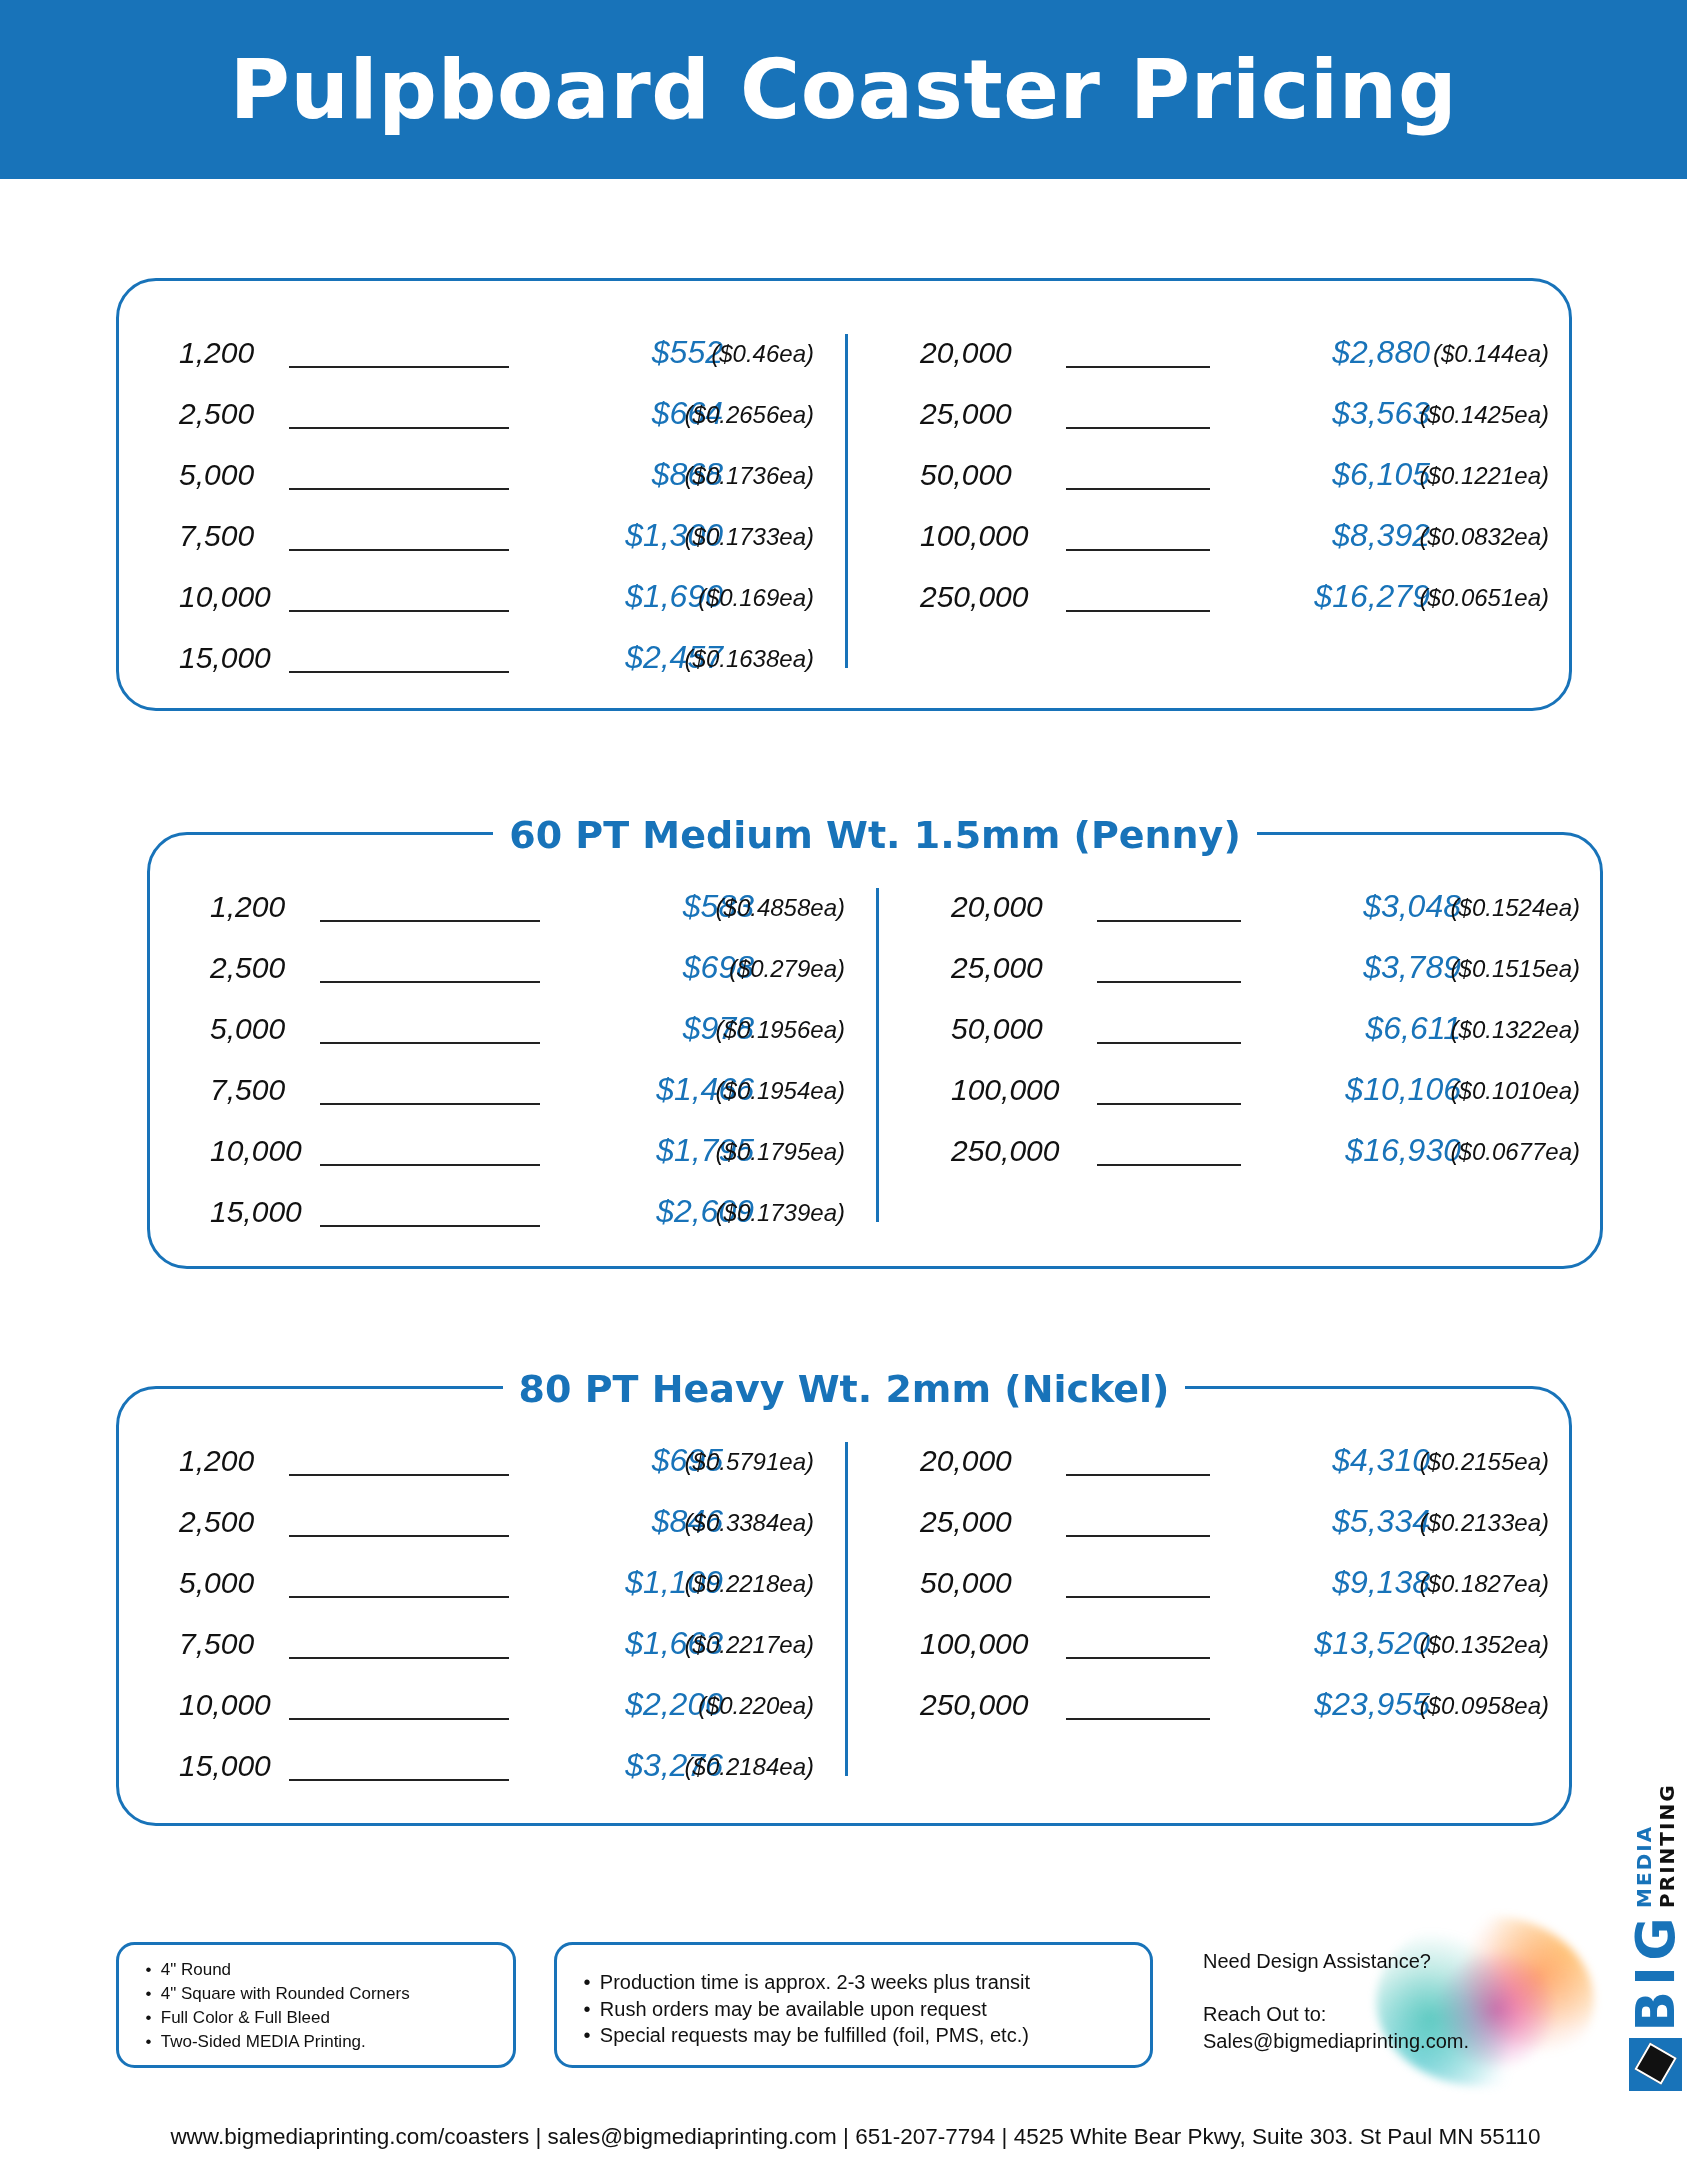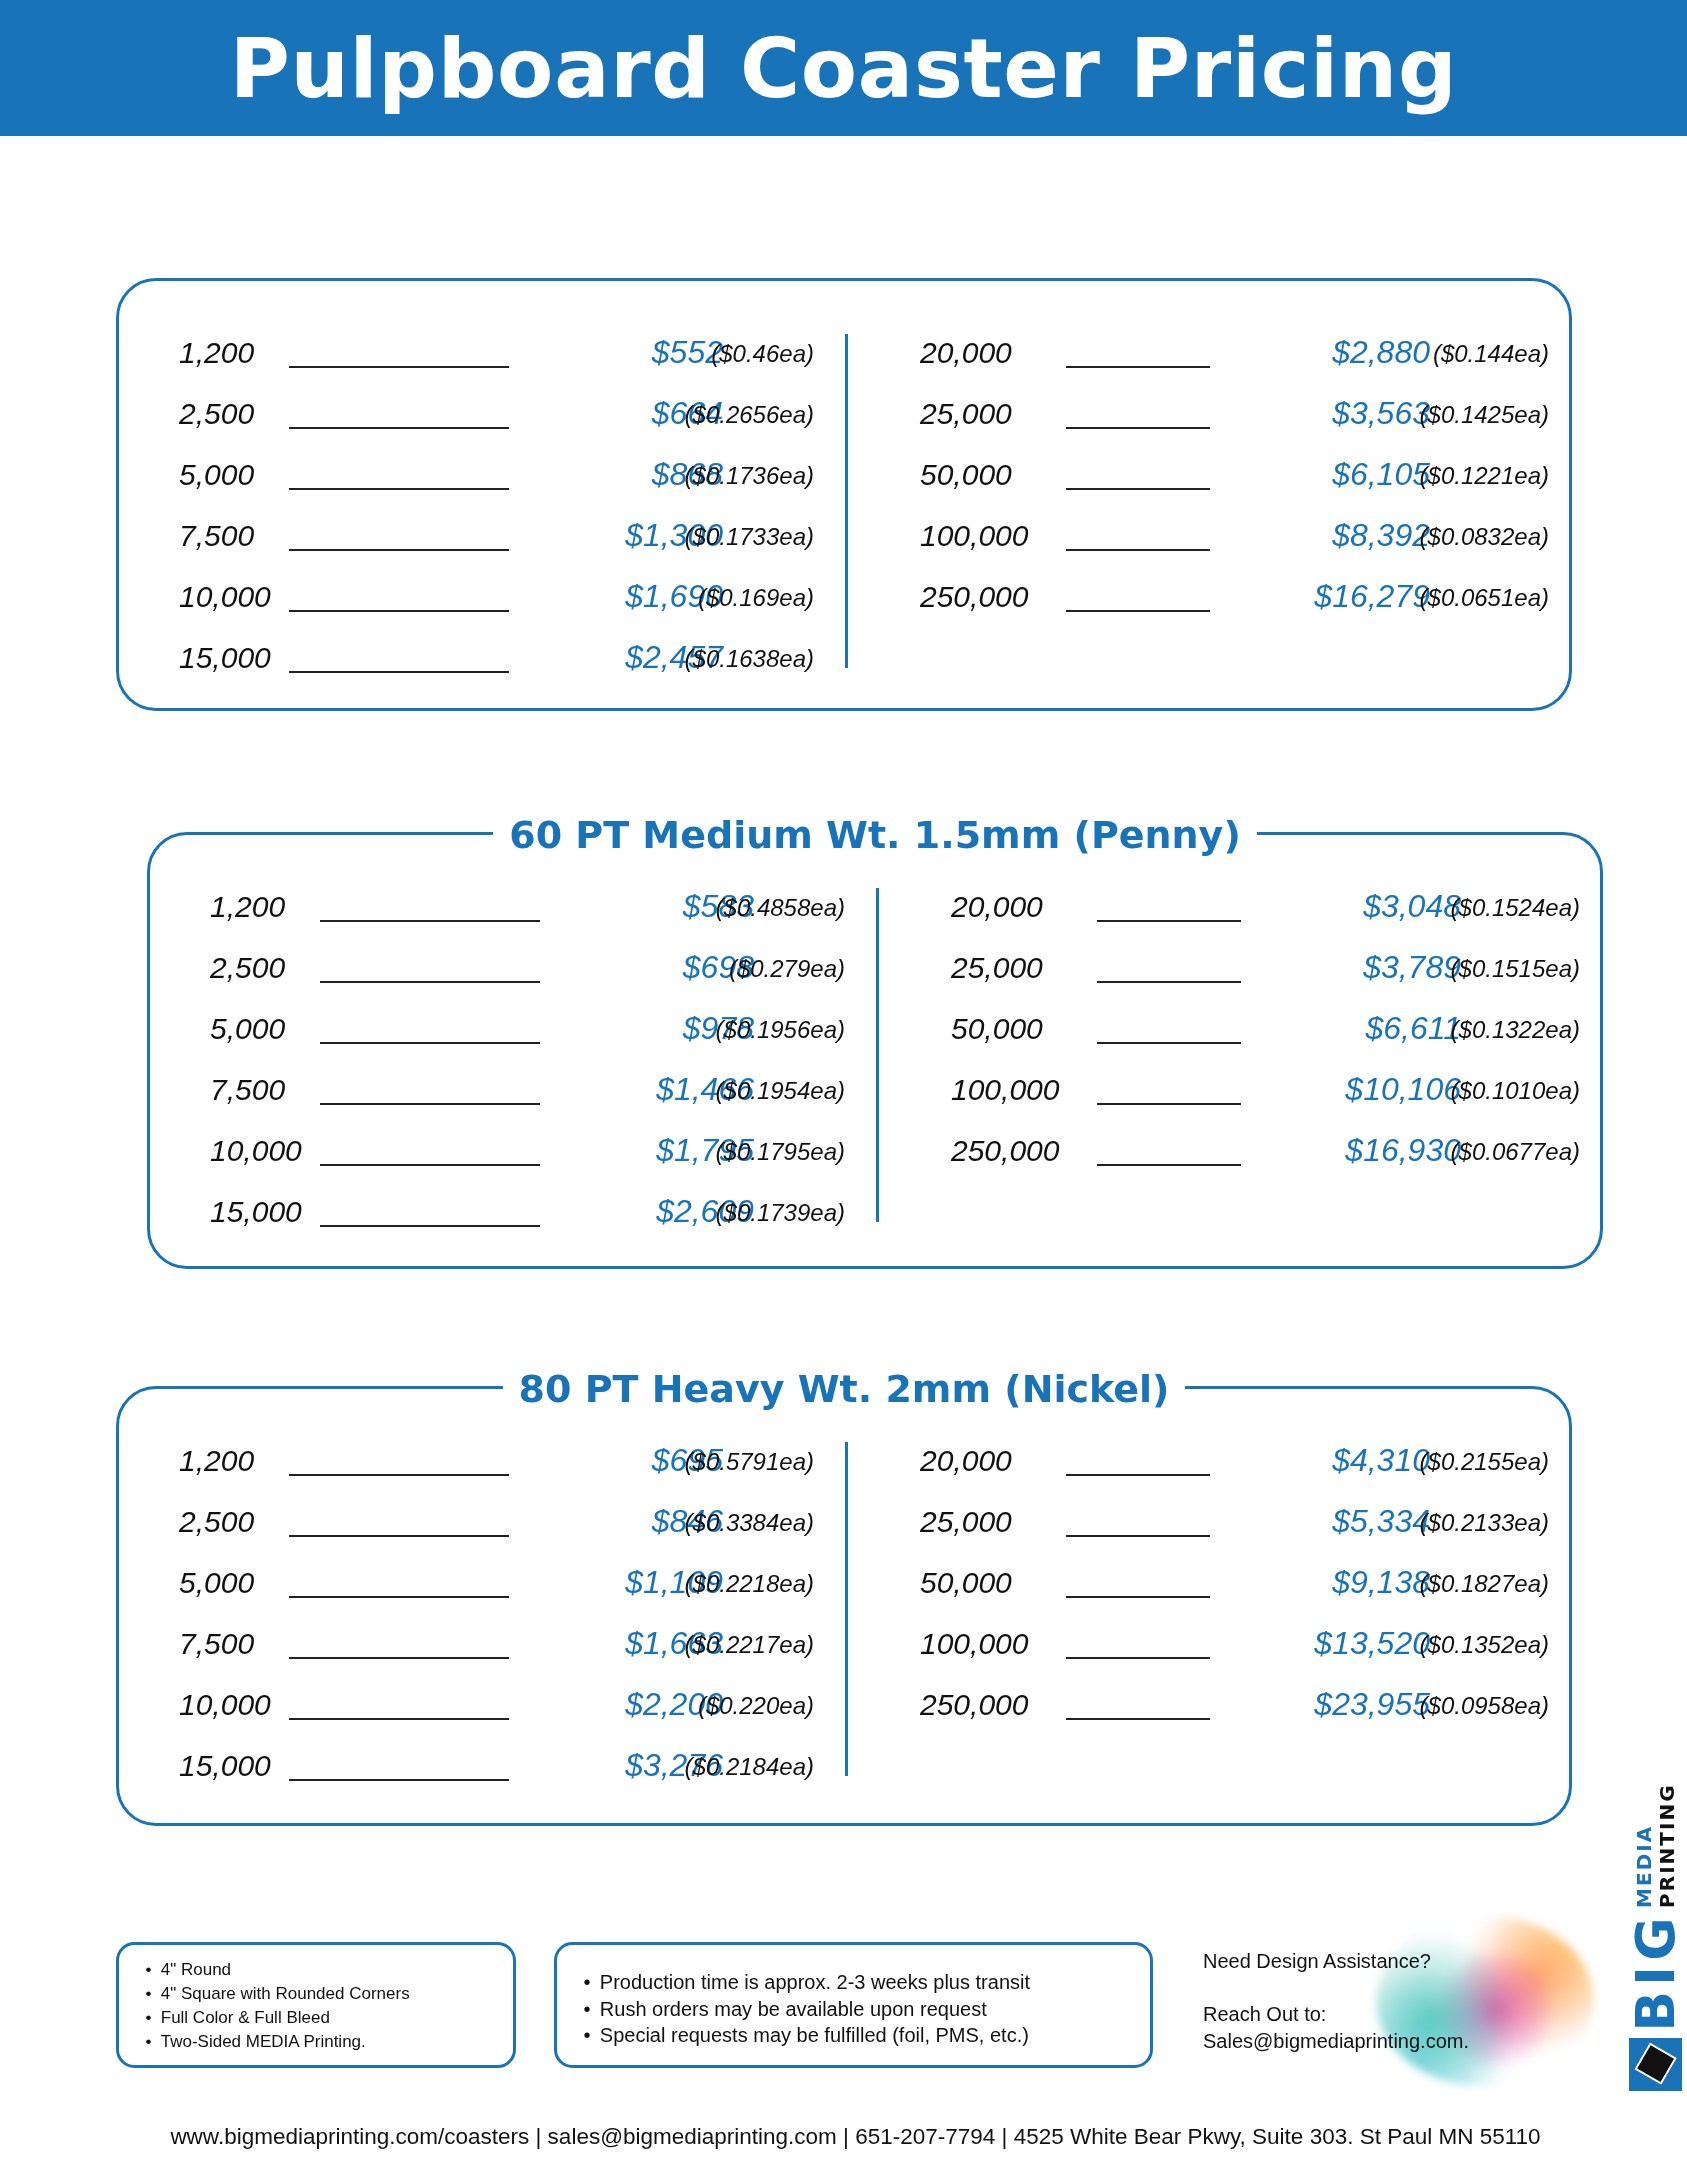--- a/index.html
+++ b/index.html
@@ -1,17 +1,17 @@
 <!DOCTYPE html>
 <html style="font-size:10.6px"><head>
 <meta charset="utf-8">
 <style>
   * { margin:0; padding:0; box-sizing:border-box; }
   body { width:1687px; height:2183px; background:#ffffff; position:relative; font-family:"Liberation Sans", sans-serif; color:#111; overflow:hidden; }
-  .header { position:absolute; left:0; top:0; width:1687px; height:136px; background:#1873b9; display:flex; align-items:center; justify-content:center; }
+  .header { position:absolute; left:0; top:0; width:1687px; height:179px; background:#1873b9; display:flex; align-items:center; justify-content:center; }
   .header h1 { color:#fff; font-size:82px; font-weight:700; letter-spacing:0.7px; font-family:"DejaVu Sans", sans-serif; }
   .card { position:absolute; left:116px; width:1456px; border:3.3px solid #1873b9; border-radius:40px; }
   .card-title { position:absolute; top:-26.5px; left:0; right:0; display:flex; justify-content:center; }
   .card-title span { background:#fff; padding:0 16px; color:#1873b9; font-weight:700; font-size:38px; font-family:"DejaVu Sans", sans-serif; line-height:53px; }
   .col { position:absolute; top:46px;font-style:italic; }
   .col.left { left:60px; width:721px; }
   .col.right { left:801px; width:629px; }
   .divider { position:absolute; left:726px; top:53px; width:3.3px; height:334px; background:#1873b9; }
   .row { position:relative; height:61px; }
   .qty { position:absolute; left:0; top:9.3px; font-size:30px; color:#111; }

